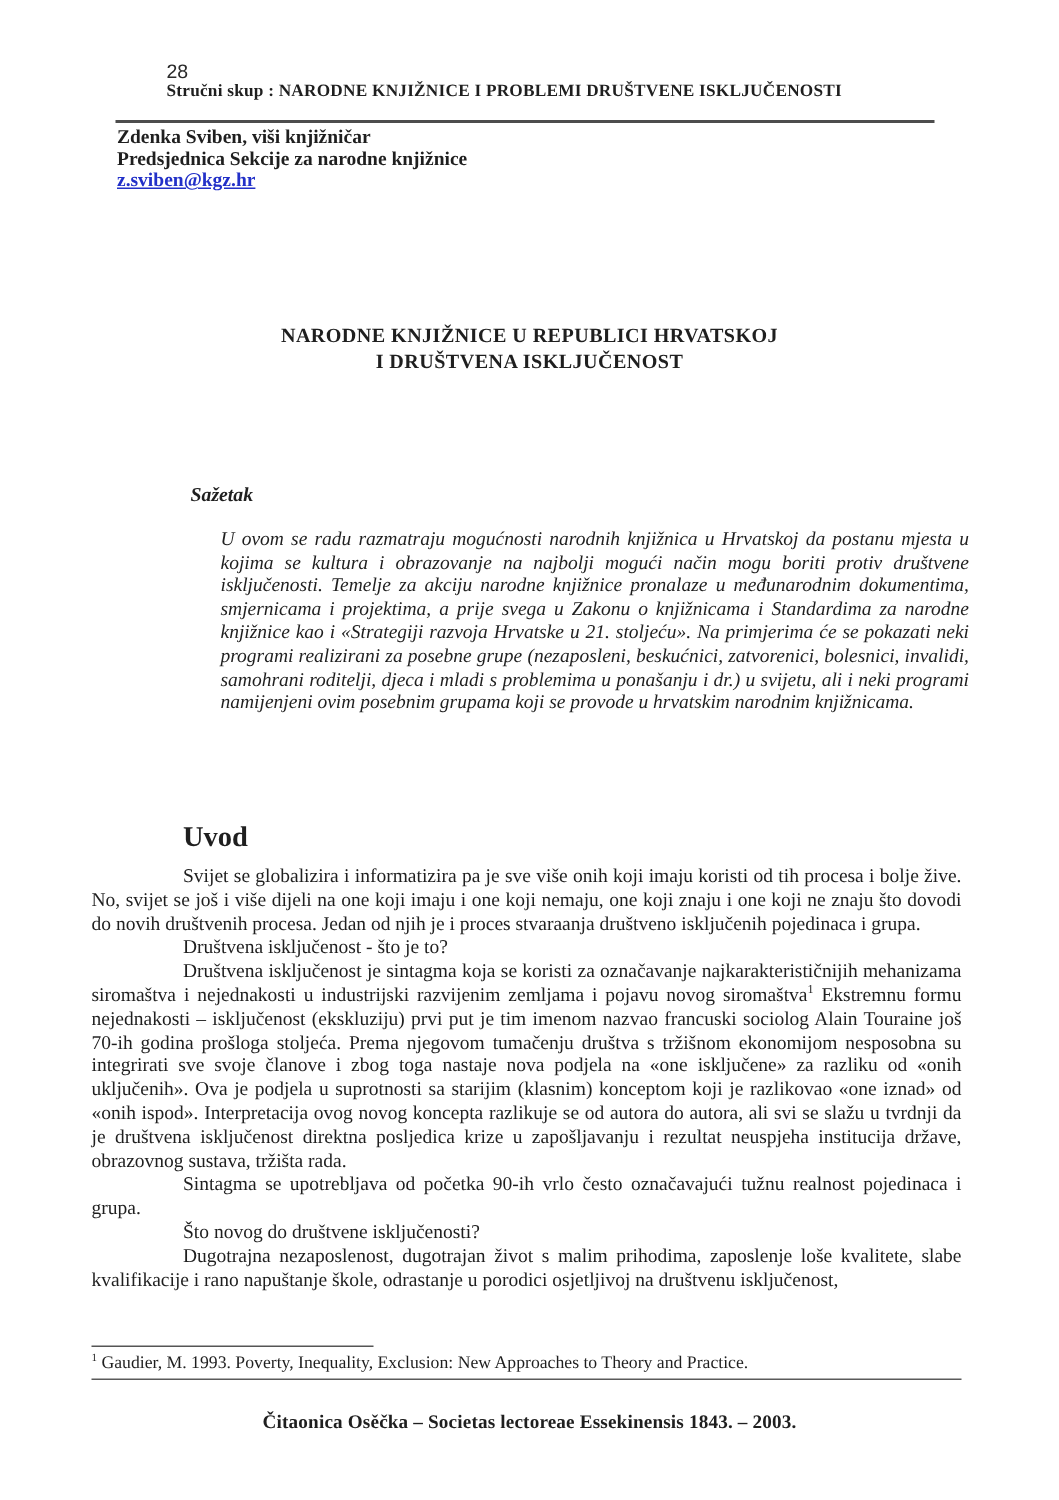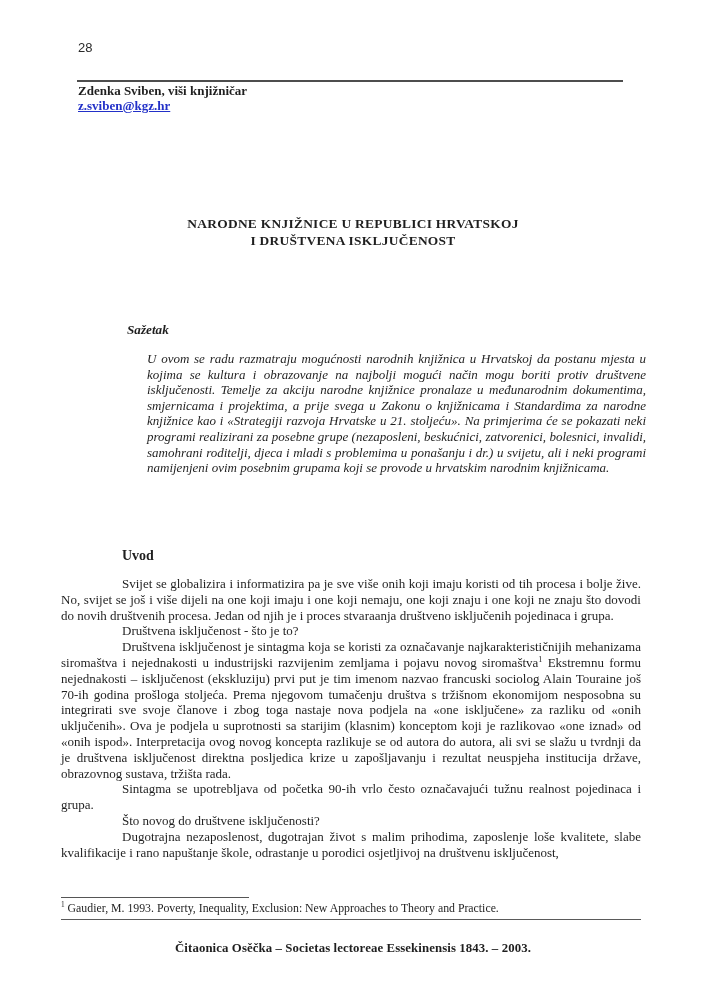--- a/index.html
+++ b/index.html
@@ -26,21 +26,21 @@
   
   .title-block { position:absolute; left:0; top:215px; width:706px; text-align:center;
                  font-weight:bold; font-size:13.4px; line-height:17px; letter-spacing:0.3px; }
 
   
   .abstract-heading { position:absolute; left:127px; top:322px; font-weight:bold; font-style:italic; font-size:13.2px; }
   .abstract-text { position:absolute; left:127px; top:351px; width:499px;
                    font-style:italic; font-size:13px; line-height:15.6px; text-align:justify;margin-left:20px; }
 
   
-  .section-heading { position:absolute; left:122px; top:548px; font-weight:bold; font-size:14px; }
+  .section-heading { position:absolute; left:122px; top:548px; font-weight:bold; font-size:19px; }
   .body-text { position:absolute; left:61px; top:576px; width:580px;
                font-size:13px; line-height:15.8px; text-align:justify; }
   .body-text p { margin:0; text-indent:61px; }
   .fnref { font-size:0.62em; vertical-align:super; line-height:0; }
 
   
   .footnote-sep { position:absolute; left:61px; top:897px; width:188px; height:0; border-top:1.5px solid #555; }
   .footnote { position:absolute; left:61px; top:902px; width:580px; font-size:11.8px; line-height:13px; }
   .footnote .fnmark { font-size:0.62em; vertical-align:super; line-height:0; }
   .bottom-rule { position:absolute; left:61px; top:919px; width:580px; height:0; border-top:1.2px solid #5a5a5a; }
@@ -49,25 +49,27 @@
   .page-footer { position:absolute; left:0; top:941px; width:706px; text-align:center;
                  font-weight:bold; font-size:12.8px; letter-spacing:0.1px; }
 </style>
 </head>
 <body>
 
 <div class="page">
 
   <div class="header-row">
     <span class="pagenum">28</span>
+    <span class="running-title">Stručni skup : NARODNE KNJIŽNICE I PROBLEMI DRUŠTVENE ISKLJUČENOSTI</span>
   </div>
   <div class="header-rule"></div>
 
   <div class="author-block">
     <div>Zdenka Sviben, viši knjižničar</div>
+    <div>Predsjednica Sekcije za narodne knjižnice</div>
     <div><a class="email">z.sviben@kgz.hr</a></div>
   </div>
 
   <div class="title-block">
     <div>NARODNE KNJIŽNICE U REPUBLICI HRVATSKOJ</div>
     <div>I DRUŠTVENA ISKLJUČENOST</div>
   </div>
 
   <div class="abstract-heading">Sažetak</div>
   <div class="abstract-text">U ovom se radu razmatraju mogućnosti narodnih knjižnica u Hrvatskoj da postanu mjesta u kojima se kultura i obrazovanje na najbolji mogući način mogu boriti protiv društvene isključenosti. Temelje za akciju narodne knjižnice pronalaze u međunarodnim dokumentima, smjernicama i projektima, a prije svega u Zakonu o knjižnicama i Standardima za narodne knjižnice kao i «Strategiji razvoja Hrvatske u 21. stoljeću». Na primjerima će se pokazati neki programi realizirani za posebne grupe (nezaposleni, beskućnici, zatvorenici, bolesnici, invalidi, samohrani roditelji, djeca i mladi s problemima u ponašanju i dr.) u svijetu, ali i neki programi namijenjeni ovim posebnim grupama koji se provode u hrvatskim narodnim knjižnicama.</div>

